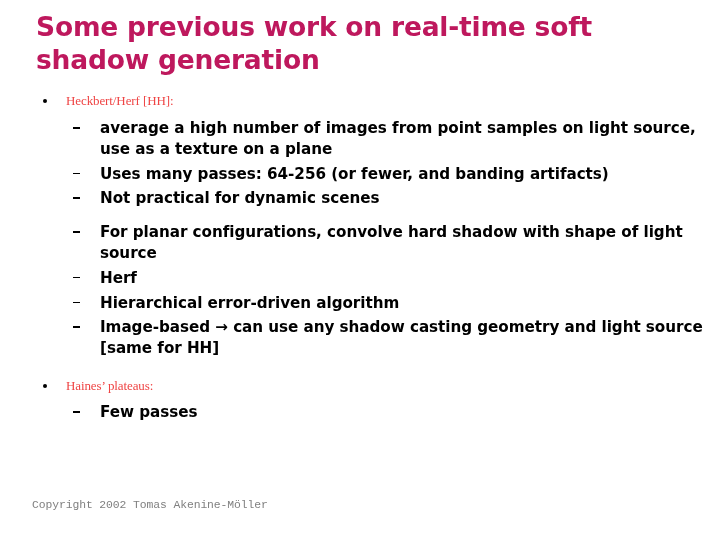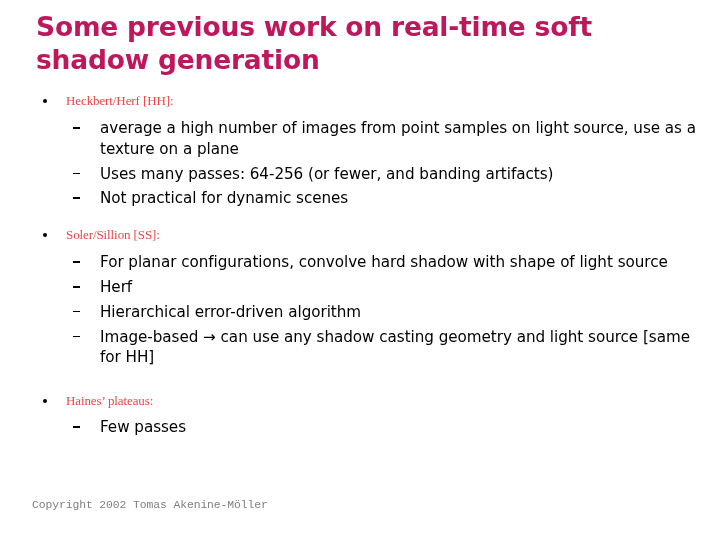--- a/index.html
+++ b/index.html
@@ -36,21 +36,21 @@
     position: absolute;
     left: 36px;
     top: 88px;
     width: 668px;
   }
   .group {
     margin: 0;
   }
   .group-1 { margin-top: 0px; }
   .group-2 { margin-top: 13px; }
-  .group-3 { margin-top: 20px; }
+  .group-3 { margin-top: 14px; }
 
   .lvl1 {
     position: relative;
     padding-left: 30px;
     font-size: 13px;
     line-height: 26px;
     letter-spacing: -0.1px;
     color: #ef4444;
     margin-bottom: 3px;
     font-family: Liberation Serif, serif;
@@ -60,20 +60,21 @@
     left: 7px;
     top: 11px;
     width: 4px;
     height: 4px;
     background: #000000;
     border-radius: 50%;
   }
   .sublist {
     margin: 0;
     padding: 0;
+    font-weight: bold;
   }
   .lvl2 {
     position: relative;
     padding-left: 64px;
     font-size: 15.2px;
     line-height: 20.8px;
     letter-spacing: -0.05px;
     color: #000000;
     margin-top: 4px;
   }
@@ -121,24 +122,20 @@
           <span>Uses many passes: 64-256 (or fewer, and banding artifacts)</span>
         </div>
         <div class="lvl2">
           <span class="dash"></span>
           <span>Not practical for dynamic scenes</span>
         </div>
       </div>
     </div>
 
     <div class="group group-2">
-      <div class="lvl1">
-        <span class="disc"></span>
-        <span>Soler/Sillion [SS]:</span>
-      </div>
       <div class="sublist">
         <div class="lvl2">
           <span class="dash"></span>
           <span>For planar configurations, convolve hard shadow with shape of light source</span>
         </div>
         <div class="lvl2">
           <span class="dash"></span>
           <span>Herf</span>
         </div>
         <div class="lvl2">

